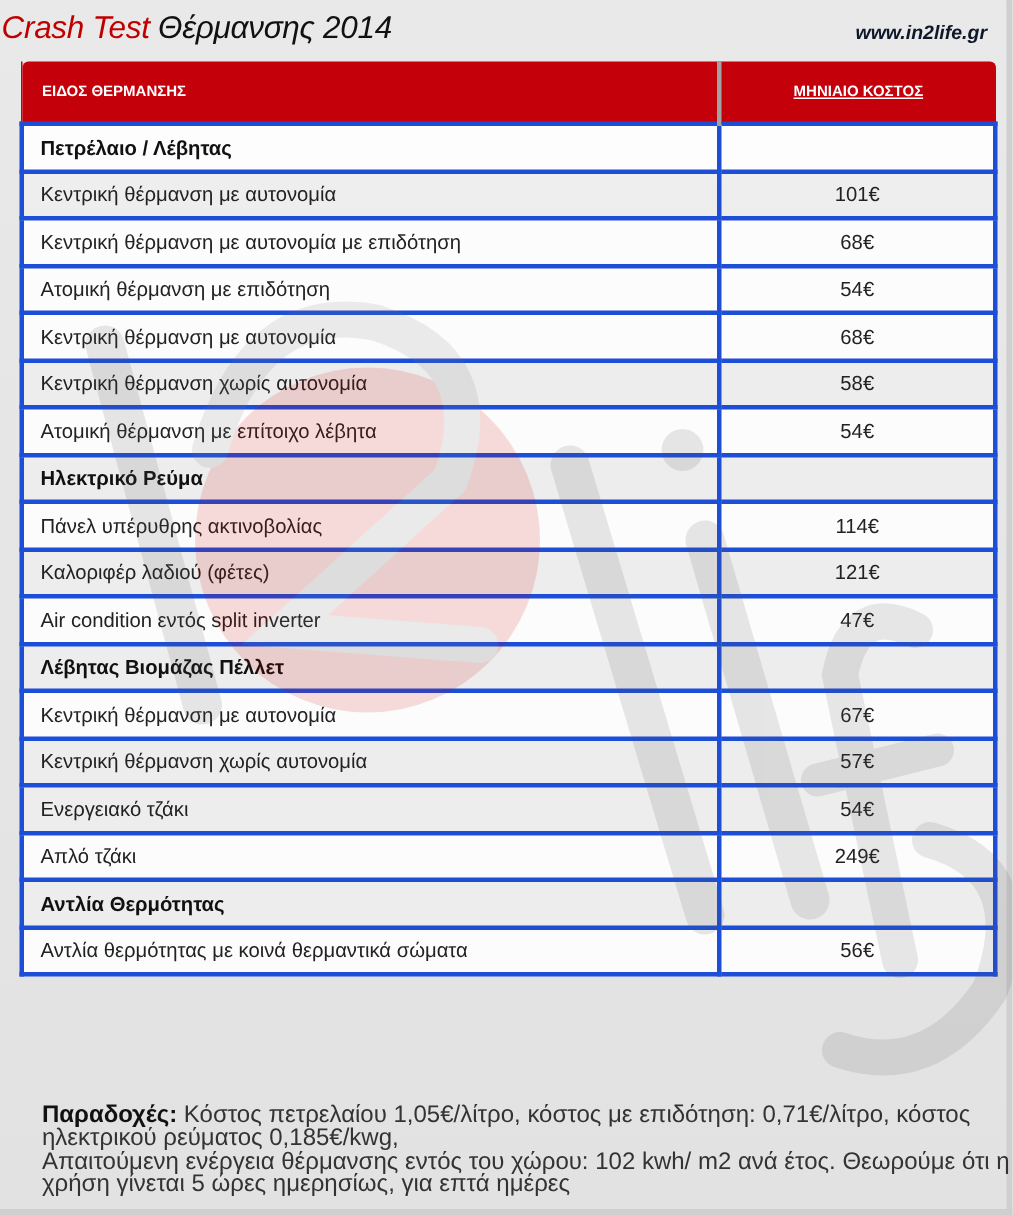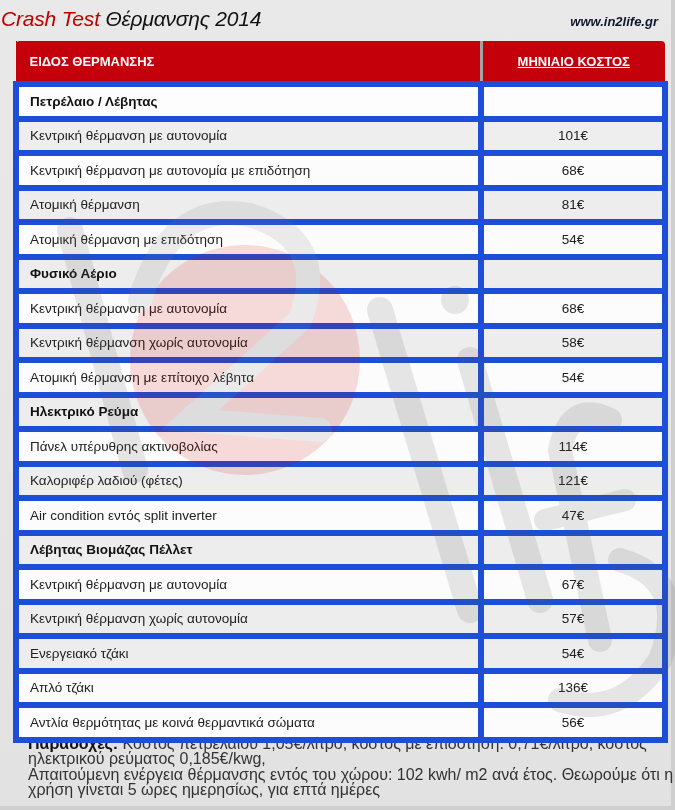--- a/index.html
+++ b/index.html
@@ -25,30 +25,30 @@
     font-size: 13px; font-style: italic; font-weight: bold; color: #0f172a;
   }
   .tablewrap {
     position: absolute; left: 13px; top: 41px; width: 649px;
   }
   table {
     border-collapse: collapse; width: 649px; table-layout: fixed;
     position: relative; z-index: 1;
   }
   th {
-    background: #c4000b; color: #fff; font-weight: bold; font-size: 13px;
+    background: #c4000b; color: #fff; font-weight: bold; font-size: 10px;
     height: 40px; padding: 0 0 0 13px; text-align: left;
     border-left: 1px solid #c4000b;
   }
   th.cost { text-align: center; padding: 0; border-left: 3px solid #a3a3a3; text-decoration: underline; }
   thead tr th:first-child { border-top-left-radius: 4px; }
   thead tr th:last-child { border-top-right-radius: 4px; }
   td {
     height: 28.5px; padding: 0 0 0 11px;
-    border: 6px solid #1d4ed8; font-size: 13.5px; color: #222;
+    border: 3px solid #1d4ed8; font-size: 13.5px; color: #222;
     white-space: nowrap;
   }
   td.cost { text-align: center; padding: 0; }
   col.c1 { width: 465px; }
   col.c2 { width: 184px; }
   tr.alt td { background: rgba(238,238,238,0.88); }
   tr.white td { background: rgba(255,255,255,0.88); }
   tr.group td.label { font-weight: bold; color: #111; }
   .watermark {
     position: absolute; left: 0; top: 0; width: 675px; height: 810px;
@@ -86,31 +86,23 @@
           <td class="cost"></td>
         </tr>
         <tr class="alt">
           <td class="label">Κεντρική θέρμανση με αυτονομία</td>
           <td class="cost">101€</td>
         </tr>
         <tr class="white">
           <td class="label">Κεντρική θέρμανση με αυτονομία με επιδότηση</td>
           <td class="cost">68€</td>
         </tr>
-        <tr class="alt">
-          <td class="label">Ατομική θέρμανση</td>
-          <td class="cost">81€</td>
-        </tr>
         <tr class="white">
           <td class="label">Ατομική θέρμανση με επιδότηση</td>
           <td class="cost">54€</td>
-        </tr>
-        <tr class="group alt">
-          <td class="label">Φυσικό Αέριο</td>
-          <td class="cost"></td>
         </tr>
         <tr class="white">
           <td class="label">Κεντρική θέρμανση με αυτονομία</td>
           <td class="cost">68€</td>
         </tr>
         <tr class="alt">
           <td class="label">Κεντρική θέρμανση χωρίς αυτονομία</td>
           <td class="cost">58€</td>
         </tr>
         <tr class="white">
@@ -144,21 +136,25 @@
         <tr class="alt">
           <td class="label">Κεντρική θέρμανση χωρίς αυτονομία</td>
           <td class="cost">57€</td>
         </tr>
         <tr class="alt">
           <td class="label">Ενεργειακό τζάκι</td>
           <td class="cost">54€</td>
         </tr>
         <tr class="white">
           <td class="label">Απλό τζάκι</td>
-          <td class="cost">136€</td>
+          <td class="cost">249€</td>
+        </tr>
+        <tr class="group alt">
+          <td class="label">Αντλία Θερμότητας</td>
+          <td class="cost"></td>
         </tr>
         <tr class="white">
           <td class="label">Αντλία θερμότητας με κοινά θερμαντικά σώματα</td>
           <td class="cost">56€</td>
         </tr>
       </tbody>
   </table>
 </div>
 
 <svg class="watermark" viewBox="0 0 675 810">

